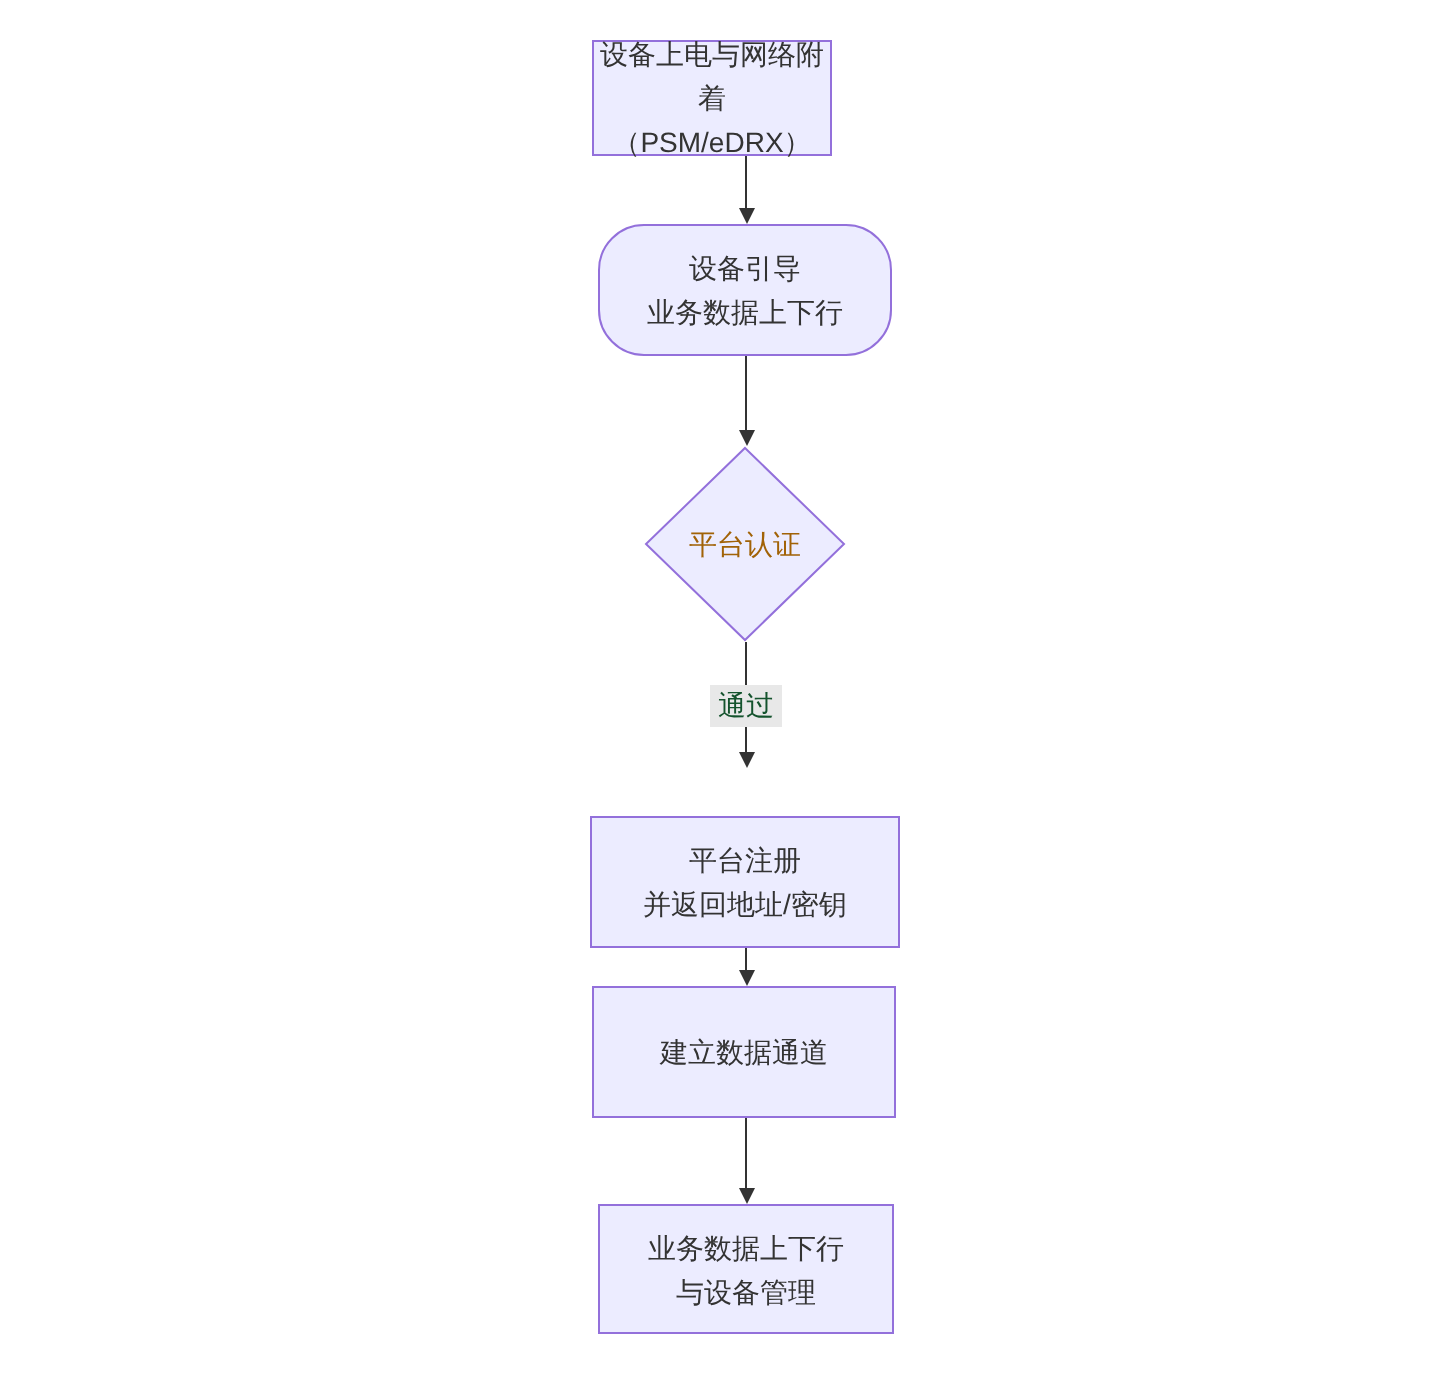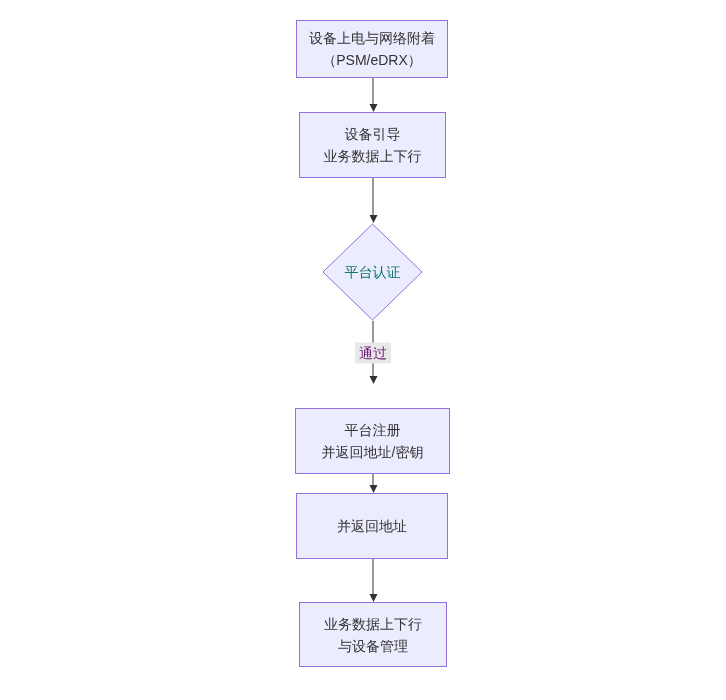--- a/index.html
+++ b/index.html
@@ -39,21 +39,21 @@
     display: block;
   }
   .diamond-label {
     position: absolute;
     inset: 0;
     display: flex;
     align-items: center;
     justify-content: center;
     font-size: 14px;
     line-height: 22px;
-    color: #0f766e;
+    color: #a16207;
     text-align: center;
   }
   .edge {
     position: absolute;
     left: 373px;
     transform: translateX(-50%);
     width: 9px;
     display: flex;
     flex-direction: column;
     align-items: center;
@@ -74,41 +74,41 @@
   }
   .edge-label {
     position: absolute;
     left: 373px;
     top: 353px;
     transform: translate(-50%, -50%);
     background: #e8e8e8;
     padding: 0 4px;
     font-size: 14px;
     line-height: 21px;
-    color: #701a75;
+    color: #14532d;
     z-index: 3;
     white-space: nowrap;
   }
 </style>
 </head>
 <body>
 
 <div class="canvas">
 
-  <div class="node" style="left:296px; top:20px; width:152px; height:58px;">
+  <div class="node" style="left:296px; top:20px; width:120px; height:58px;">
     <div>设备上电与网络附着</div>
     <div>（PSM/eDRX）</div>
   </div>
 
   <div class="edge" style="top:78px; height:34px;">
     <div class="edge-line"></div>
     <div class="edge-arrowhead"></div>
   </div>
 
-  <div class="node" style="left:299px; top:112px; width:147px; height:66px;">
+  <div class="node" style="left:299px; top:112px; width:147px; height:66px;border-radius:23px;">
     <div>设备引导</div>
     <div>业务数据上下行</div>
   </div>
 
   <div class="edge" style="top:178px; height:45px;">
     <div class="edge-line"></div>
     <div class="edge-arrowhead"></div>
   </div>
 
   <div class="diamond-wrap" style="left:322px; top:223px; width:101px; height:98px;">
@@ -128,21 +128,21 @@
     <div>平台注册</div>
     <div>并返回地址/密钥</div>
   </div>
 
   <div class="edge" style="top:450px; height:43px;">
     <div class="edge-line"></div>
     <div class="edge-arrowhead"></div>
   </div>
 
   <div class="node" style="left:296px; top:493px; width:152px; height:66px;">
-    <div>并返回地址</div>
+    <div>建立数据通道</div>
   </div>
 
   <div class="edge" style="top:559px; height:43px;">
     <div class="edge-line"></div>
     <div class="edge-arrowhead"></div>
   </div>
 
   <div class="node" style="left:299px; top:602px; width:148px; height:65px;">
     <div>业务数据上下行</div>
     <div>与设备管理</div>

